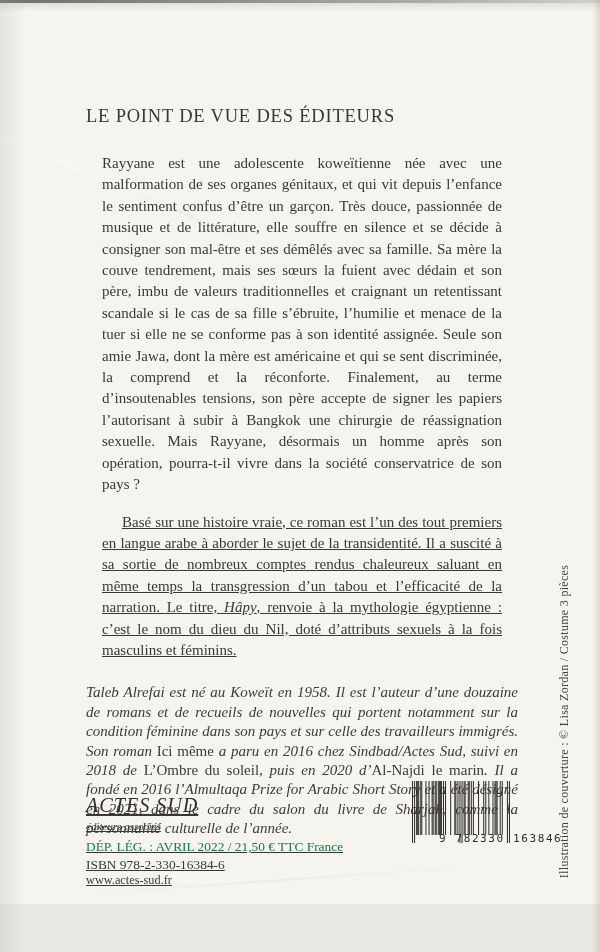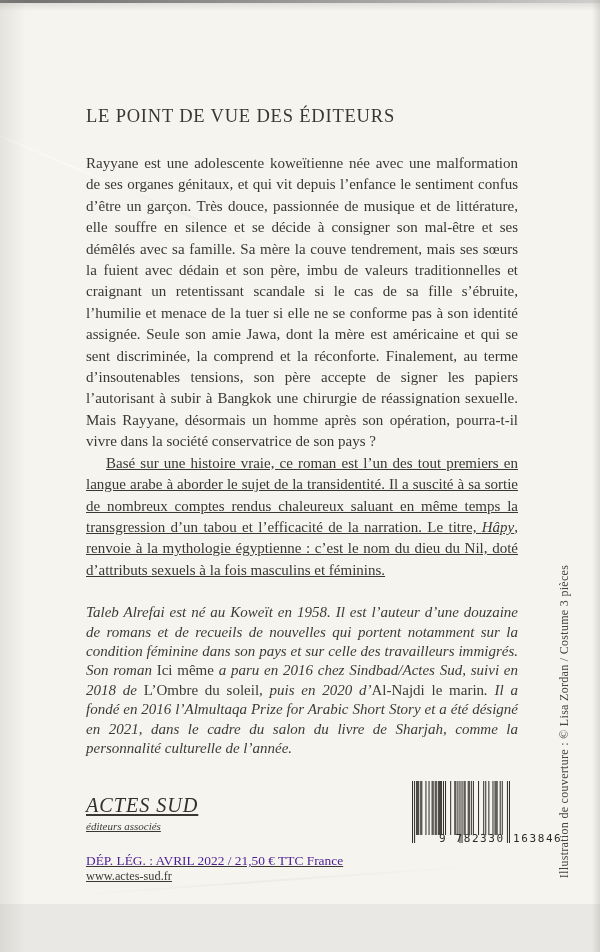--- a/index.html
+++ b/index.html
@@ -30,39 +30,39 @@
     background:linear-gradient(to right, rgba(255,255,255,0), rgba(205,200,190,.20), rgba(255,255,255,0));
     transform:rotate(-4deg);}
 
   
   .text-col{position:absolute;left:86px;top:106px;width:432px;}
   .heading{
     font-size:18.5px;letter-spacing:.8px;font-weight:normal;
     margin:0 0 26px 0;color:#3a3733;
   }
   .synopsis p{
-    margin:0;font-size:15px;line-height:21.4px;
+    margin:16px;font-size:15px;line-height:21.4px;
     text-align:justify;color:#3b3834;
   }
   .synopsis p + p{text-indent:20px;text-decoration:underline;}
   .bio{
     margin:22px 0 0 0;font-size:15px;line-height:19.4px;
     font-style:italic;text-align:justify;color:#3e3b36;
   }
   .italic{font-style:italic;}
   .roman{font-style:normal;}
 
   
   .publisher{position:absolute;left:86px;top:792px;text-decoration:underline;}
   .pub-logo{
     font-style:italic;font-size:22px;letter-spacing:1px;color:#333029;
     transform:scaleX(.92);transform-origin:left;
   }
   .pub-tagline{font-style:italic;font-size:11px;margin-top:2px;color:#3e3b36;}
-  .pub-legal{font-size:13.4px;margin-top:21px;color:#4c1d95;}
+  .pub-legal{font-size:13.4px;margin-top:7px;color:#15803d;}
   .pub-isbn{font-size:13.4px;margin-top:2px;color:#3b3834;}
   .pub-site{font-size:12.3px;margin-top:0;color:#3e3b36;}
 
   
   .barcode{position:absolute;left:412px;top:781px;width:98px;height:76px;}
   .barcode svg{position:absolute;left:0;top:0;width:98px;height:62px;fill:#33302c;}
   .barcode-digits{
     position:absolute;left:-13px;top:51px;width:130px;
     font-family:"DejaVu Sans Mono", monospace;
     font-size:11px;letter-spacing:1.6px;color:#2c2a27;white-space:nowrap;margin-left:40px;
@@ -96,20 +96,21 @@
       <p><span>Basé sur une histoire vraie, ce roman est l’un des tout premiers en langue arabe à aborder le sujet de la transidentité. Il a suscité à sa sortie de nombreux comptes rendus chaleureux saluant en même temps la transgression d’un tabou et l’efficacité de la narration. Le titre, </span><span class="italic">Hâpy</span><span>, renvoie à la mythologie égyptienne : c’est le nom du dieu du Nil, doté d’attributs sexuels à la fois masculins et féminins.</span></p>
     </div>
 
     <p class="bio"><span>Taleb Alrefai est né au Koweït en 1958. Il est l’auteur d’une douzaine de romans et de recueils de nouvelles qui portent notamment sur la condition féminine dans son pays et sur celle des travailleurs immigrés. Son roman </span><span class="roman">Ici même</span><span> a paru en 2016 chez Sindbad/Actes Sud, suivi en 2018 de </span><span class="roman">L’Ombre du soleil</span><span>, puis en 2020 d’</span><span class="roman">Al-Najdi le marin</span><span>. Il a fondé en 2016 l’Almultaqa Prize for Arabic Short Story et a été désigné en 2021, dans le cadre du salon du livre de Sharjah, comme la personnalité culturelle de l’année.</span></p>
   </div>
 
   <div class="publisher">
     <div class="pub-logo">ACTES SUD</div>
     <div class="pub-tagline">éditeurs associés</div>
     <div class="pub-legal">DÉP. LÉG. : AVRIL 2022 / 21,50 € TTC France</div>
+    <div class="pub-isbn">ISBN 978-2-330-16384-6</div>
     <div class="pub-site">www.actes-sud.fr</div>
   </div>
 
   <div class="barcode">
     <svg viewBox="0 0 95 62" preserveAspectRatio="none">
         <rect x="0" y="0" width="1" height="62"></rect>
         <rect x="2" y="0" width="1" height="62"></rect>
         <rect x="4" y="0" width="1" height="54"></rect>
         <rect x="5" y="0" width="1" height="54"></rect>
         <rect x="6" y="0" width="1" height="54"></rect>

